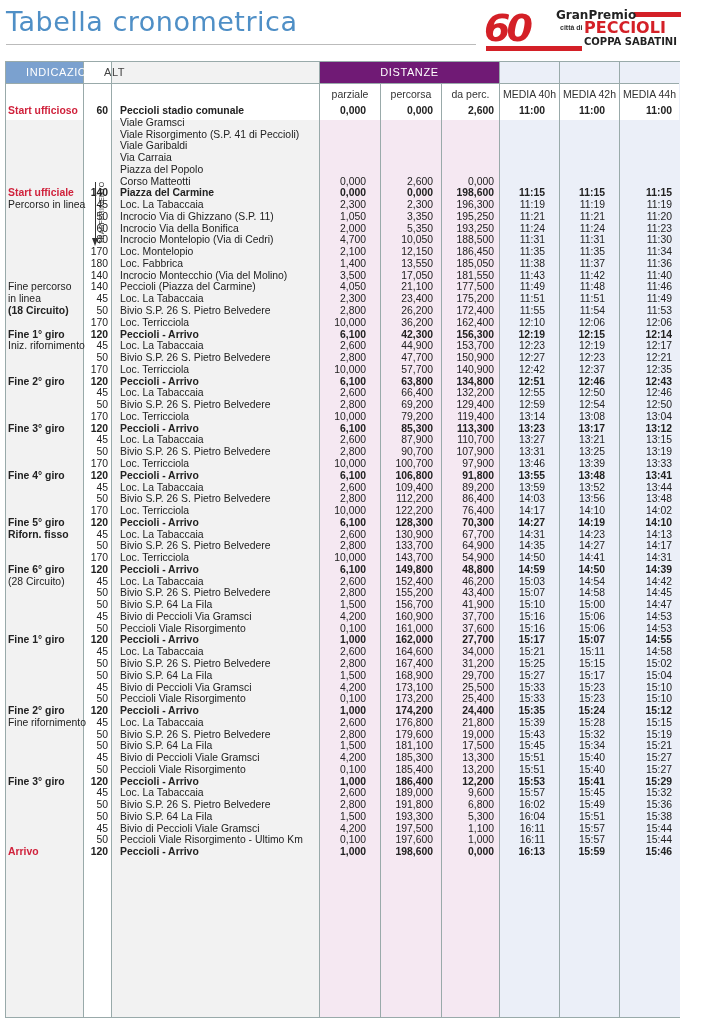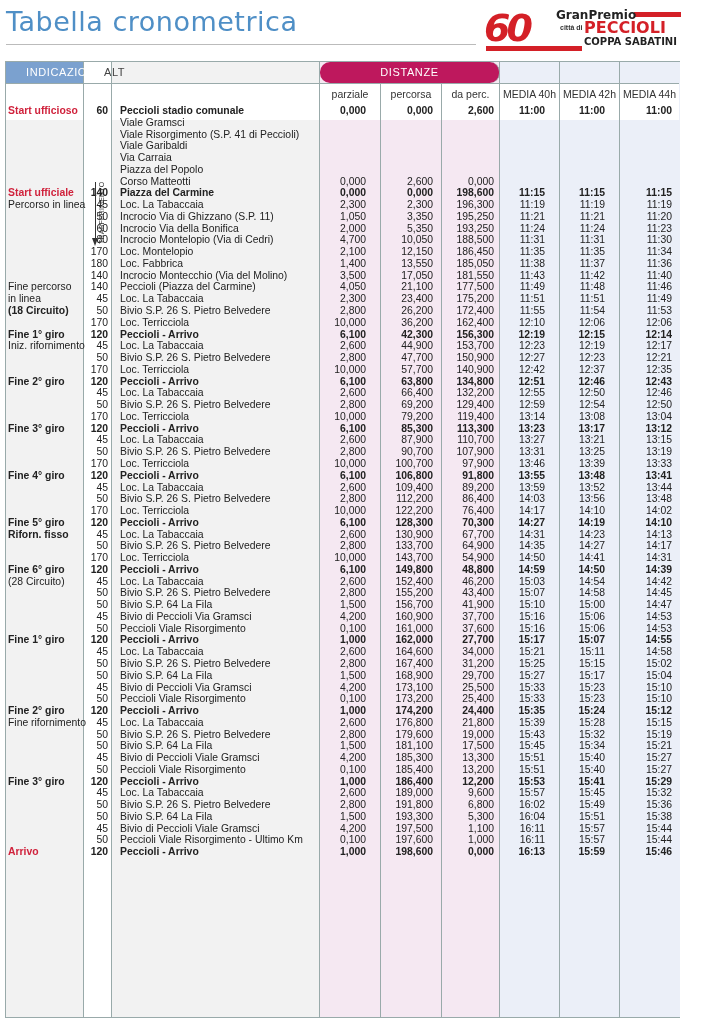--- a/index.html
+++ b/index.html
@@ -30,21 +30,21 @@
   .c-h1 { left: 494px; width: 60px; background: #ebeff8; }
   .c-h2 { left: 554px; width: 60px; background: #ebeff8; }
   .c-h3 { left: 614px; width: 60px; background: #ebeff8; border-right: none; }
 
   .hdr1 { position: absolute; left: 0; top: 0; width: 673px; height: 21px; }
   .hdr1 > div { position: absolute; top: 0; height: 21px; line-height: 21px; font-size: 11px;
                 letter-spacing: 0.6px; box-sizing: border-box; padding-left: 20px; border-right: 1px solid #9aa; }
   .h-ind { left: 0; width: 78px; background: #7ba1cf; color: #fff; }
   .h-alt { left: 78px; width: 28px; background: #fff; color: #444; }
   .h-loc { left: 106px; width: 208px; background: #b7c9e6; color: #555; }
-  .h-dist { left: 314px; width: 180px; background: #be185d; color: #fff; text-align: center; padding-left: 0 !important; border-radius: 10px; }
+  .h-dist { left: 314px; width: 180px; background: #701a75; color: #fff; text-align: center; padding-left: 0 !important; }
   .h-ora { left: 494px; width: 180px; background: #a8c0e2; color: #fff; text-align: center; padding-left: 0 !important; border-right: none !important; }
 
   .hdr2 { position: absolute; left: 0; top: 21px; width: 673px; height: 20px; border-top: 1px solid #9aa; border-bottom: 1px solid #9aa; background: #fff; }
   .hdr2 > div { position: absolute; top: 0; height: 36px; line-height: 20px; font-size: 10.5px; color: #333;
                 text-align: center; border-right: 1px solid #9aa; box-sizing: border-box; background: #fff; }
 
   .rows { position: absolute; left: 0; top: 43px; width: 673px; }
   .row { position: relative; height: 11.78px; font-size: 10.4px; line-height: 11.78px; white-space: nowrap; }
   .row > span { position: absolute; top: 0; overflow: visible; }
   .r-ind { left: 2px; width: 76px; }

